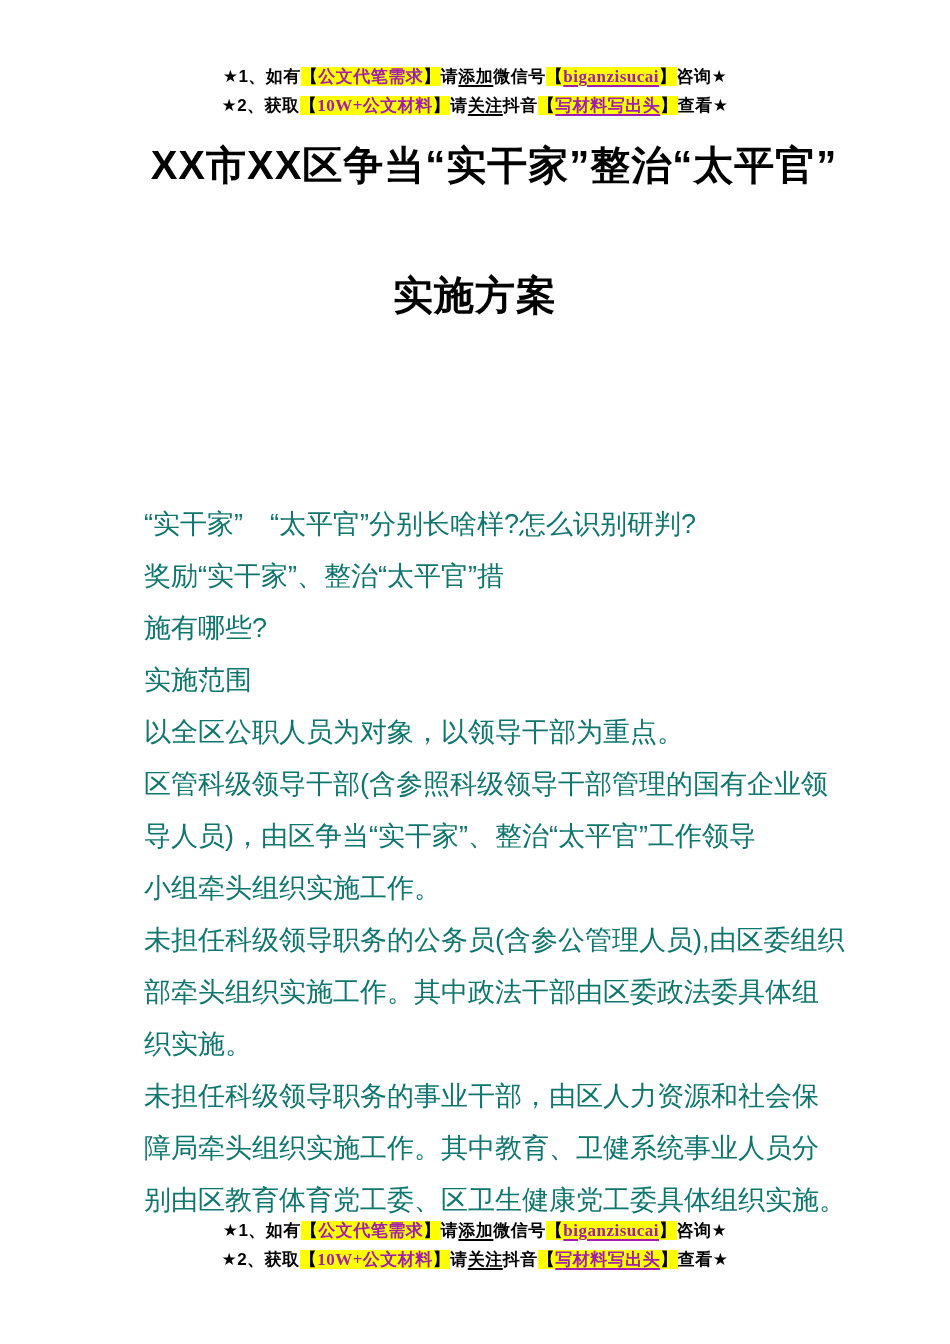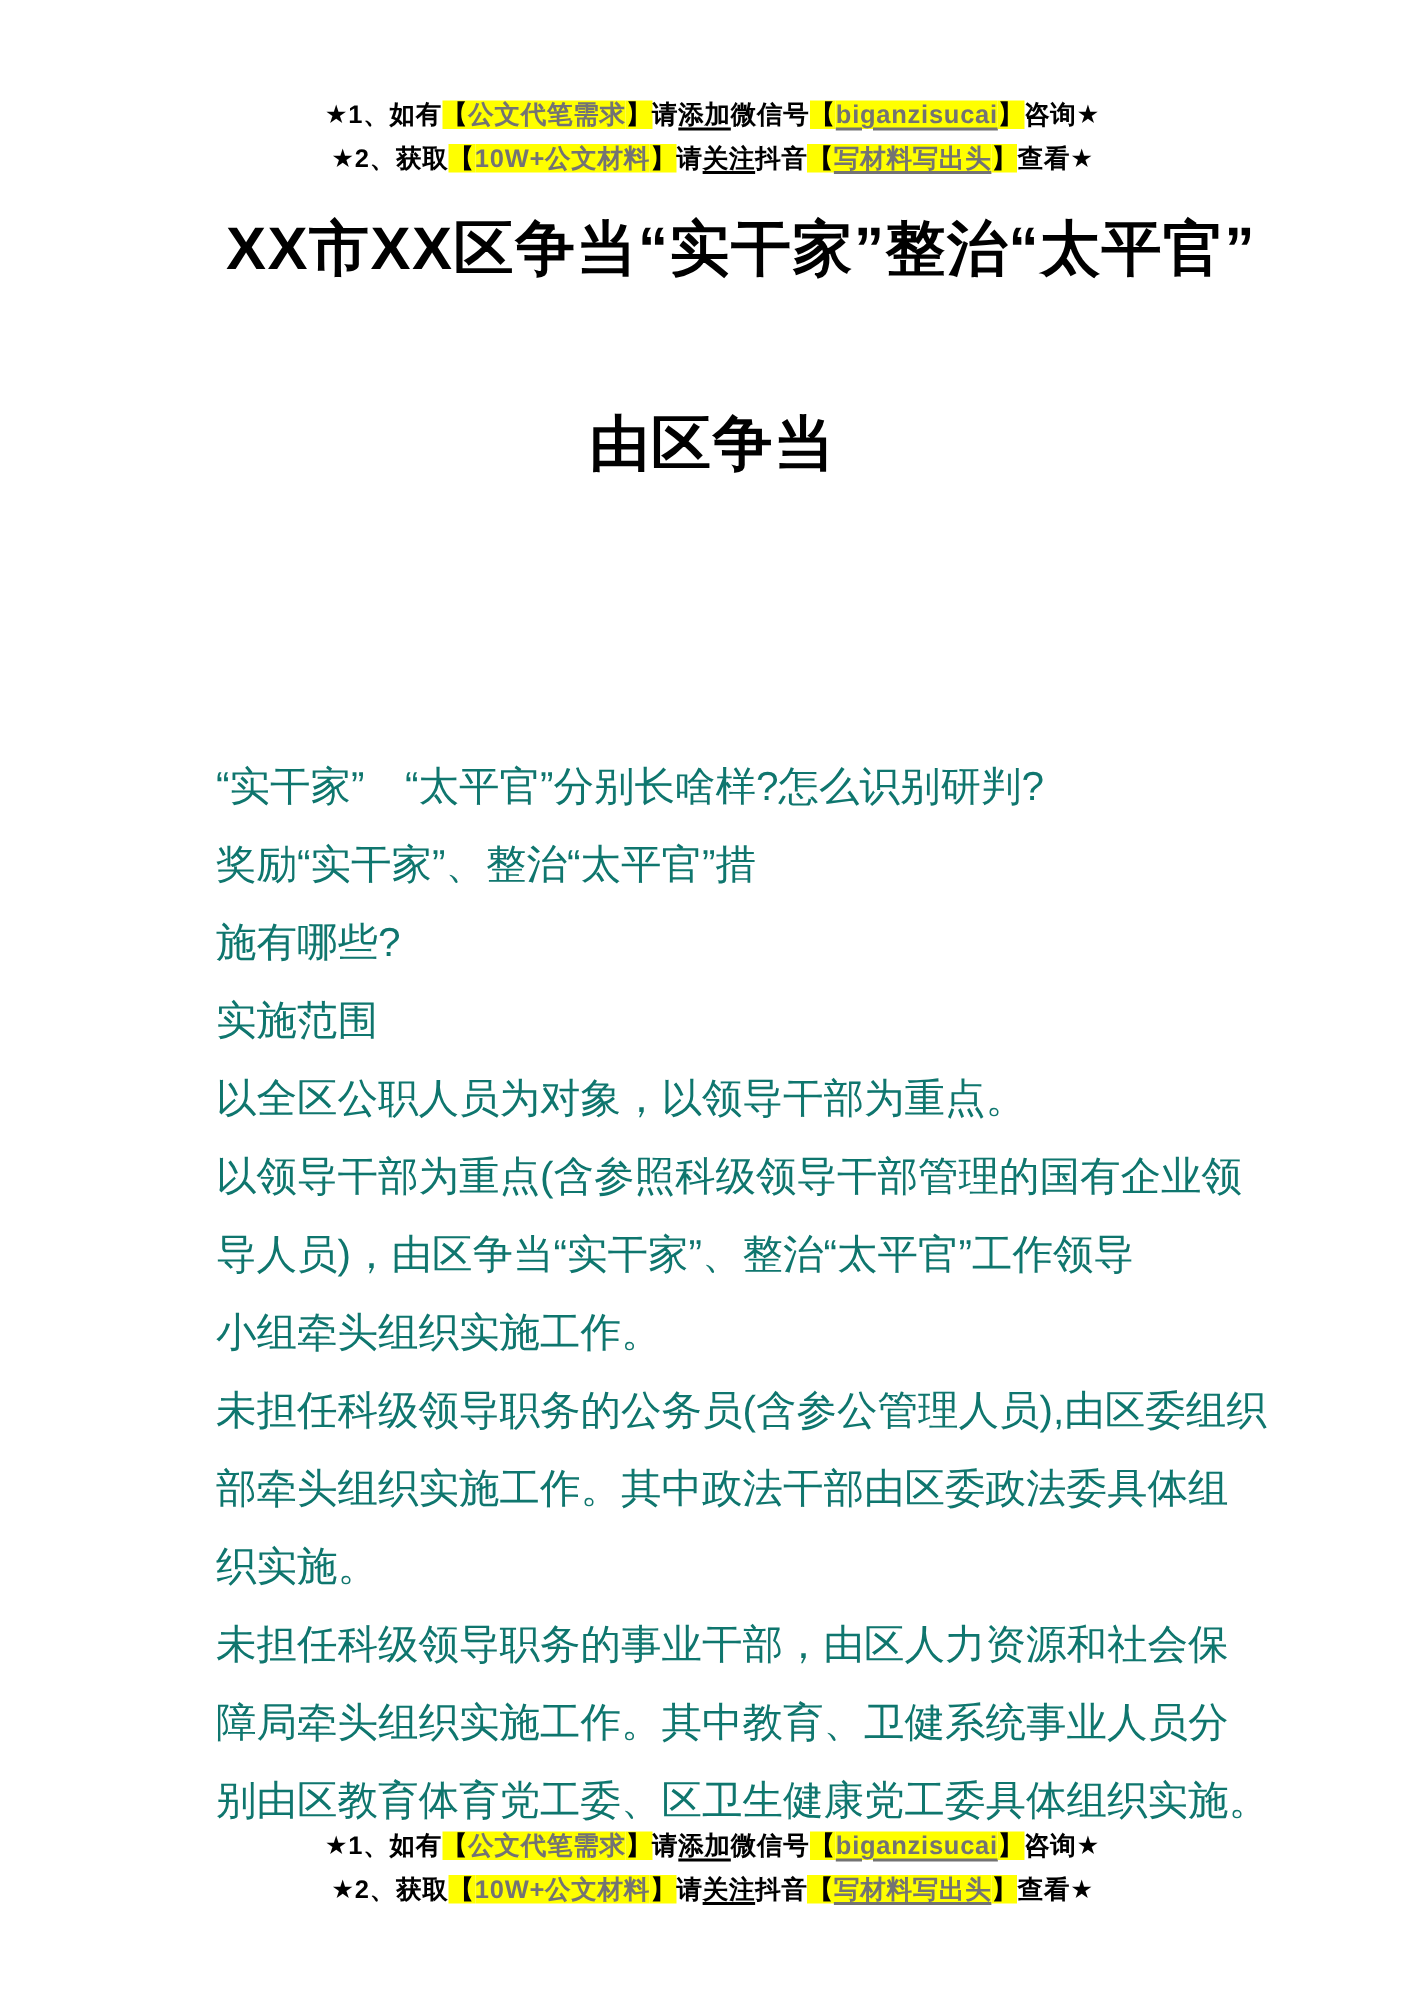--- a/index.html
+++ b/index.html
@@ -21,21 +21,21 @@
     font-size: 17px;
     font-weight: 700;
     line-height: 29px;
     letter-spacing: 0.5px;
     white-space: nowrap;
   }
   .note-header { top: 62px; }
   .note-footer { top: 1216px; }
   .seg { }
   .hl  { background: #ffff00; }
-  .red { color: #737373; }
+  .red { color: #a21caf; font-family: Liberation Serif, serif; }
   .u   { text-decoration: underline; text-decoration-thickness: 2px; text-underline-offset: 3px; text-align: center; }
   .bld { font-weight: 800; }
   
   .doc-title {
     position: absolute;
     left: 0;
     right: 0;
     text-align: center;
     font-weight: 900;
     font-size: 40px;
@@ -65,29 +65,29 @@
   <div class="note note-header">
     <div>
       <span class="seg">★1、如有</span><span class="seg hl">【</span><span class="seg hl red">公文代笔需求</span><span class="seg hl">】</span><span class="seg">请</span><span class="seg u">添加</span><span class="seg">微信号</span><span class="seg hl">【</span><span class="seg hl red u bld">biganzisucai</span><span class="seg hl">】</span><span class="seg">咨询★</span>
     </div>
     <div>
       <span class="seg">★2、获取</span><span class="seg hl">【</span><span class="seg hl red">10W+公文材料</span><span class="seg hl">】</span><span class="seg">请</span><span class="seg u">关注</span><span class="seg">抖音</span><span class="seg hl">【</span><span class="seg hl red u">写材料写出头</span><span class="seg hl">】</span><span class="seg">查看★</span>
     </div>
   </div>
 
   <div class="doc-title doc-title-1">XX市XX区争当“实干家”整治“太平官”</div>
-  <div class="doc-title doc-title-2">由区争当</div>
+  <div class="doc-title doc-title-2">实施方案</div>
 
   <div class="body-block">
     <div class="body-line">“实干家”　“太平官”分别长啥样?怎么识别研判?</div>
     <div class="body-line">奖励“实干家”、整治“太平官”措</div>
     <div class="body-line">施有哪些?</div>
     <div class="body-line">实施范围</div>
     <div class="body-line">以全区公职人员为对象，以领导干部为重点。</div>
-    <div class="body-line">以领导干部为重点(含参照科级领导干部管理的国有企业领</div>
+    <div class="body-line">区管科级领导干部(含参照科级领导干部管理的国有企业领</div>
     <div class="body-line">导人员)，由区争当“实干家”、整治“太平官”工作领导</div>
     <div class="body-line">小组牵头组织实施工作。</div>
     <div class="body-line">未担任科级领导职务的公务员(含参公管理人员),由区委组织</div>
     <div class="body-line">部牵头组织实施工作。其中政法干部由区委政法委具体组</div>
     <div class="body-line">织实施。</div>
     <div class="body-line">未担任科级领导职务的事业干部，由区人力资源和社会保</div>
     <div class="body-line">障局牵头组织实施工作。其中教育、卫健系统事业人员分</div>
     <div class="body-line">别由区教育体育党工委、区卫生健康党工委具体组织实施。</div>
   </div>
 

